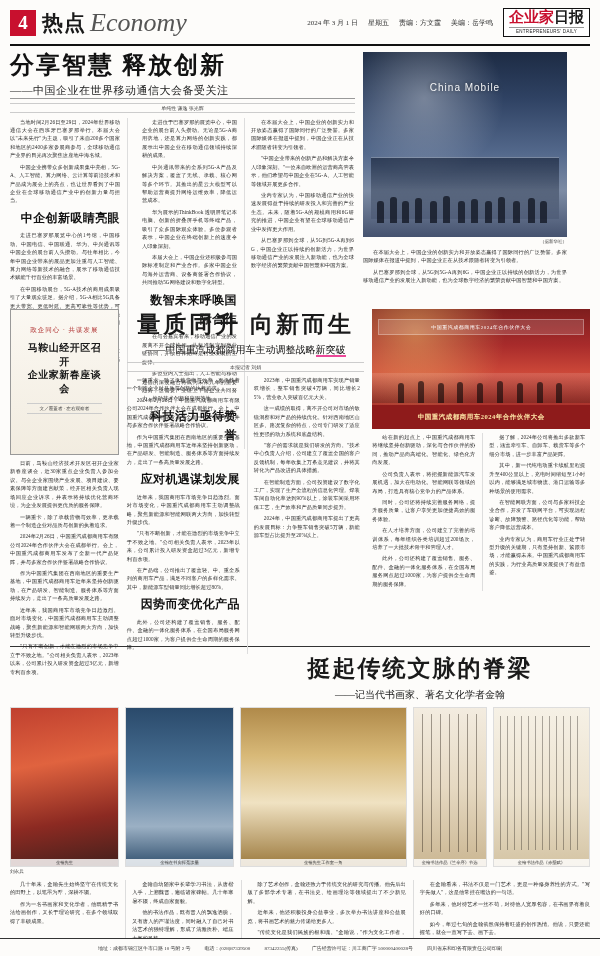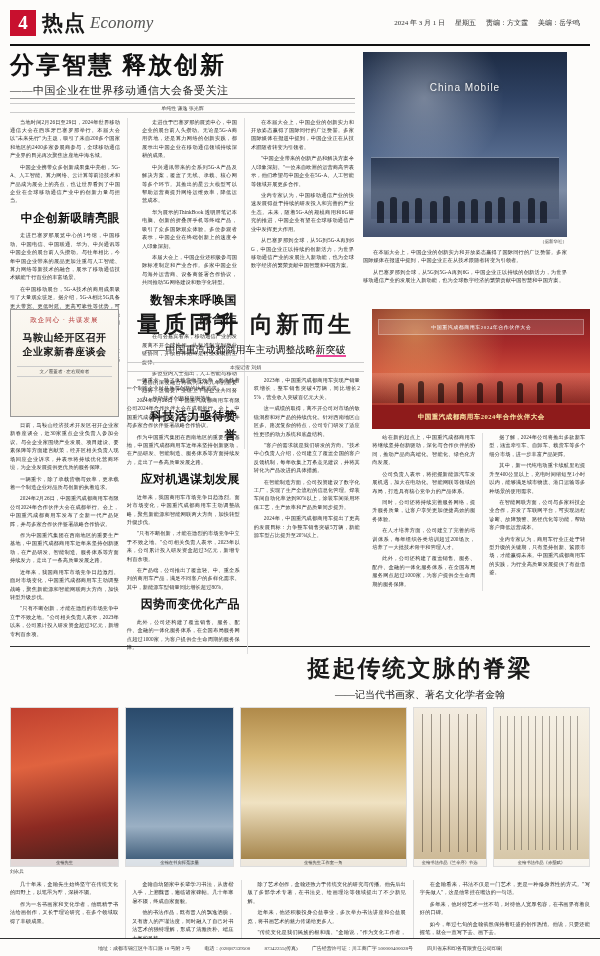--- a/index.html
+++ b/index.html
@@ -38,21 +38,21 @@
     display: flex; align-items: center; justify-content: center;
     margin-right: 6px;
   }
   .mh-section {
     font-size: 21px; font-weight: bold;
     letter-spacing: 1px;
     margin-right: 4px;
   }
   .mh-economy {
     font-family: "Liberation Serif", serif;
-    font-size: 17px;
+    font-size: 26px;
     font-style: italic;
     color: #555;
     letter-spacing: 0px;
   }
   .mh-spacer { flex: 1; }
   .mh-meta {
     font-size: 7px; color: #333;
     display: flex; gap: 10px;
     margin-right: 10px;
     white-space: nowrap;
@@ -146,21 +146,21 @@
 
   .tr-text { margin-top: 4px; }
 
   
   .mid-zone { display: flex; gap: 8px; margin-top: 7px; height: 330px; }
   .mid-left { width: 110px; }
   .mid-main { width: 240px; }
   .mid-right { width: 220px; }
 
   .box-ad {
-    border: 1px solid #999; padding: 6px; height: 108px;
+    border: 1px solid #999; padding: 16px; height: 146px;
     background: linear-gradient(180deg,#fbf8f2,#f2ece0);
     position: relative; overflow:hidden;
   }
   .box-ad .bt { font-size: 6.5px; color: #b03030; text-align:center; letter-spacing:1px;}
   .box-ad .bm { font-size: 10px; font-weight: bold; text-align:center; margin-top:6px; line-height:1.35; letter-spacing:.5px;}
   .box-ad .bs { font-size: 4.6px; color:#444; margin-top:6px; line-height:1.6; text-align:justify;}
 
   .mid-main-head { text-align: center; }
   .mid-main-head .h {
     font-size: 23px; font-weight: bold; letter-spacing: 3px;
@@ -267,20 +267,24 @@
   <div class="masthead">
     <div class="mh-badge">4</div>
     <div class="mh-section">热点</div>
     <div class="mh-economy">Economy</div>
     <div class="mh-spacer"></div>
     <div class="mh-meta">
       <span>2024 年 3 月 1 日</span>
       <span>星期五</span>
       <span>责编：方文霆</span>
       <span>美编：岳学鸣</span>
+    </div>
+    <div class="mh-logo">
+      <div class="mh-logo-cn"><span class="rd">企业家</span><span>日报</span></div>
+      <div class="mh-logo-en">ENTREPRENEURS' DAILY</div>
     </div>
   </div>
 
   <div class="top-zone">
 
     <div class="top-left">
       <div class="top-head-wrap">
         <div class="hl-1">分享智慧  释放创新</div>
         <div class="hl-sub">——中国企业在世界移动通信大会备受关注</div>
       </div>

